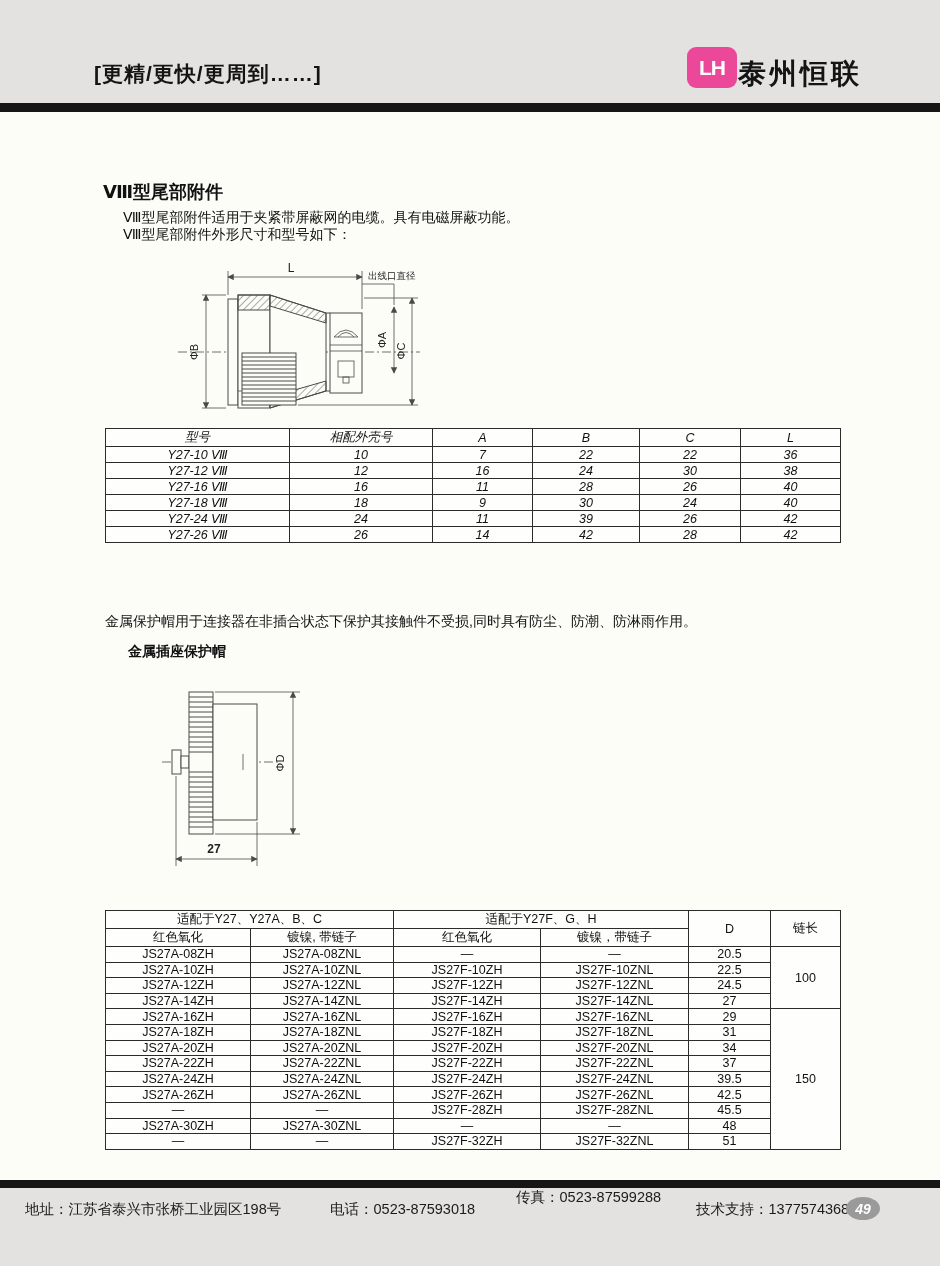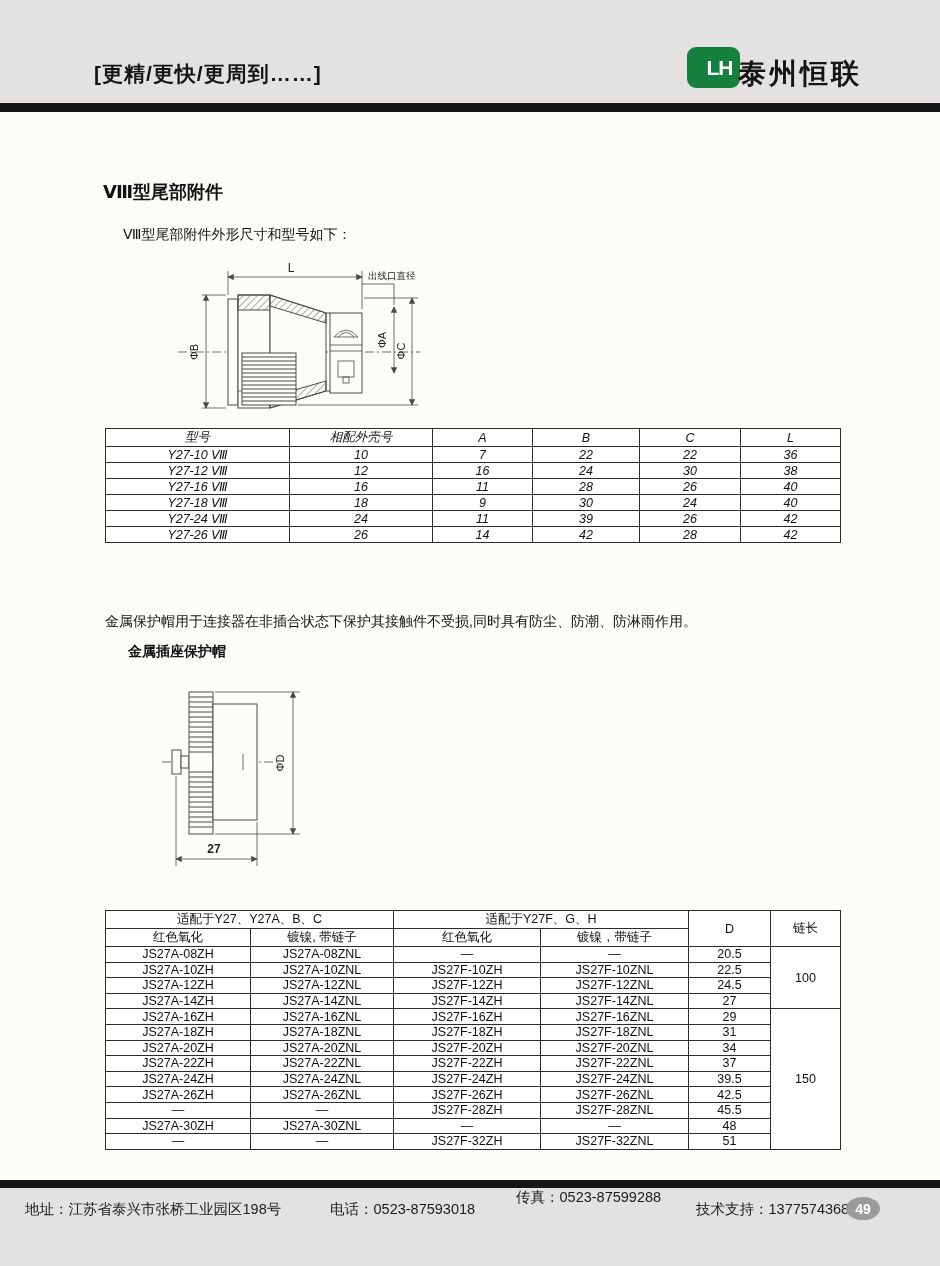--- a/index.html
+++ b/index.html
@@ -2,34 +2,34 @@
 <html><head>
 <meta charset="utf-8">
 <style>
   html,body{margin:0;padding:0;}
   body{font-family:"Liberation Sans","DejaVu Sans",sans-serif;background:#cfcfcf;}
   .page{position:relative;width:940px;height:1266px;margin:0 auto;background:#fdfdf8;overflow:hidden;}
   .abs{position:absolute;}
   .band{background:#e3e2e0;}
   .rule{background:#161616;}
   .slogan{font-size:21px;font-weight:bold;color:#141414;letter-spacing:1px;}
-  .brand-logo{width:41px;height:41px;background:#15803d;border-radius:9px;color:#fff;
-    display:flex;align-items:center;justify-content:center;font-weight:900;font-size:21px;letter-spacing:-1px;padding-left:12px;}
+  .brand-logo{width:50px;height:41px;background:#ec4899;border-radius:9px;color:#fff;
+    display:flex;align-items:center;justify-content:center;font-weight:900;font-size:21px;letter-spacing:-1px;}
   .brand-name{font-size:28px;font-weight:900;color:#141414;letter-spacing:3px;white-space:nowrap;}
   h2.sec{margin:0;font-size:18px;font-weight:bold;color:#111;}
   .para{font-size:14px;color:#111;}
   .sub{font-size:14px;font-weight:bold;color:#111;}
   table{border-collapse:collapse;table-layout:fixed;background:#fefefc;}
   td,th{border:1px solid #2b2b2b;font-size:12.5px;font-weight:normal;text-align:center;
     vertical-align:middle;padding:0;color:#111;white-space:nowrap;overflow:hidden;}
   .t1 td,.t1 th{height:15px;}
   .t2 td,.t2 th{height:14.6px;}
   .footer-item{font-size:14.5px;color:#1b1b1b;font-weight:500;white-space:nowrap;}
   .badge{width:34px;height:23px;background:#9a9a9a;border-radius:50%;color:#fff;
-    display:flex;align-items:center;justify-content:center;font-size:14px;font-weight:bold;}
+    display:flex;align-items:center;justify-content:center;font-size:14px;font-weight:bold;font-style:italic;}
   svg{display:block;}
   .dwg line,.dwg rect,.dwg path,.dwg polygon,.dwg polyline{stroke:#4a4a4a;fill:none;stroke-width:1;}
   .dwg .fw{fill:#fdfdf8;}
   .dwg .hatch{fill:url(#hp);stroke:#4a4a4a;}
   .dwg text{fill:#222;stroke:none;font-family:"Liberation Sans",sans-serif;}
   .dwg .cl{stroke-dasharray:9 3 2 3;stroke-width:0.8;}
   .dwg .thin{stroke-width:0.8;}
 </style>
 </head>
 <body>
@@ -37,20 +37,21 @@
 <div class="page">
 
   <div class="abs band" style="left:0;top:0;width:940px;height:103px;">
     <div class="abs slogan" style="left:94px;top:60px;">[更精/更快/更周到……]</div>
     <div class="abs brand-logo" style="left:687px;top:47px;">LH</div>
     <div class="abs brand-name" style="left:738px;top:55px;">泰州恒联</div>
   </div>
   <div class="abs rule" style="left:0;top:103px;width:940px;height:9px;"></div>
 
   <h2 class="sec abs" style="left:103px;top:180px;">Ⅷ型尾部附件</h2>
+  <div class="para abs" style="left:123px;top:209px;">Ⅷ型尾部附件适用于夹紧带屏蔽网的电缆。具有电磁屏蔽功能。</div>
   <div class="para abs" style="left:123px;top:226px;">Ⅷ型尾部附件外形尺寸和型号如下：</div>
 
   <div class="abs" style="left:158px;top:253px;">
     <svg class="dwg" width="335" height="177" viewBox="0 0 335 177">
       <defs>
         <pattern id="hp" patternUnits="userSpaceOnUse" width="5" height="5" patternTransform="rotate(45)">
           <line x1="0" y1="0" x2="0" y2="5" style="stroke:#555;stroke-width:1;"></line>
         </pattern>
         <marker id="ar" viewBox="0 0 10 10" refX="9" refY="5" markerWidth="8" markerHeight="8" orient="auto-start-reverse">
           <path d="M0,0L10,5L0,10z" style="fill:#4a4a4a;stroke:none;"></path>

